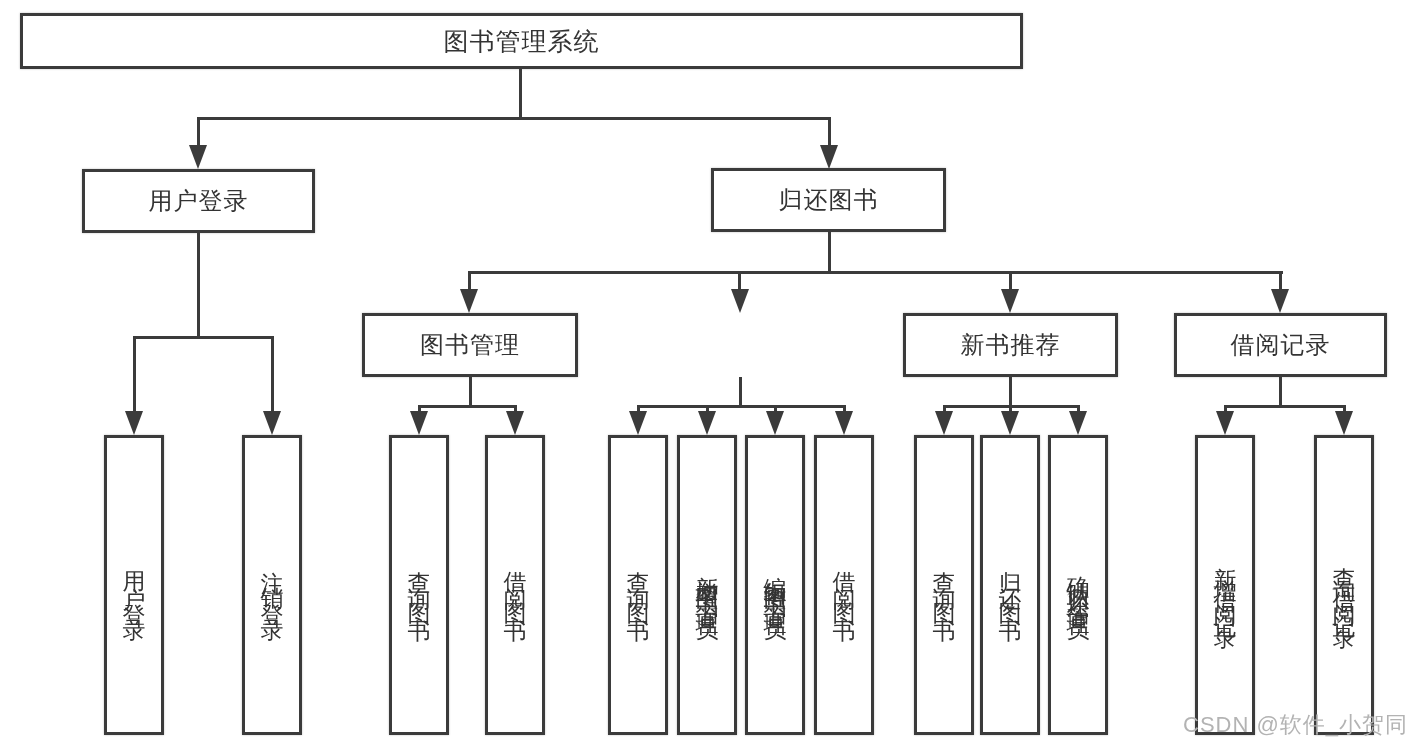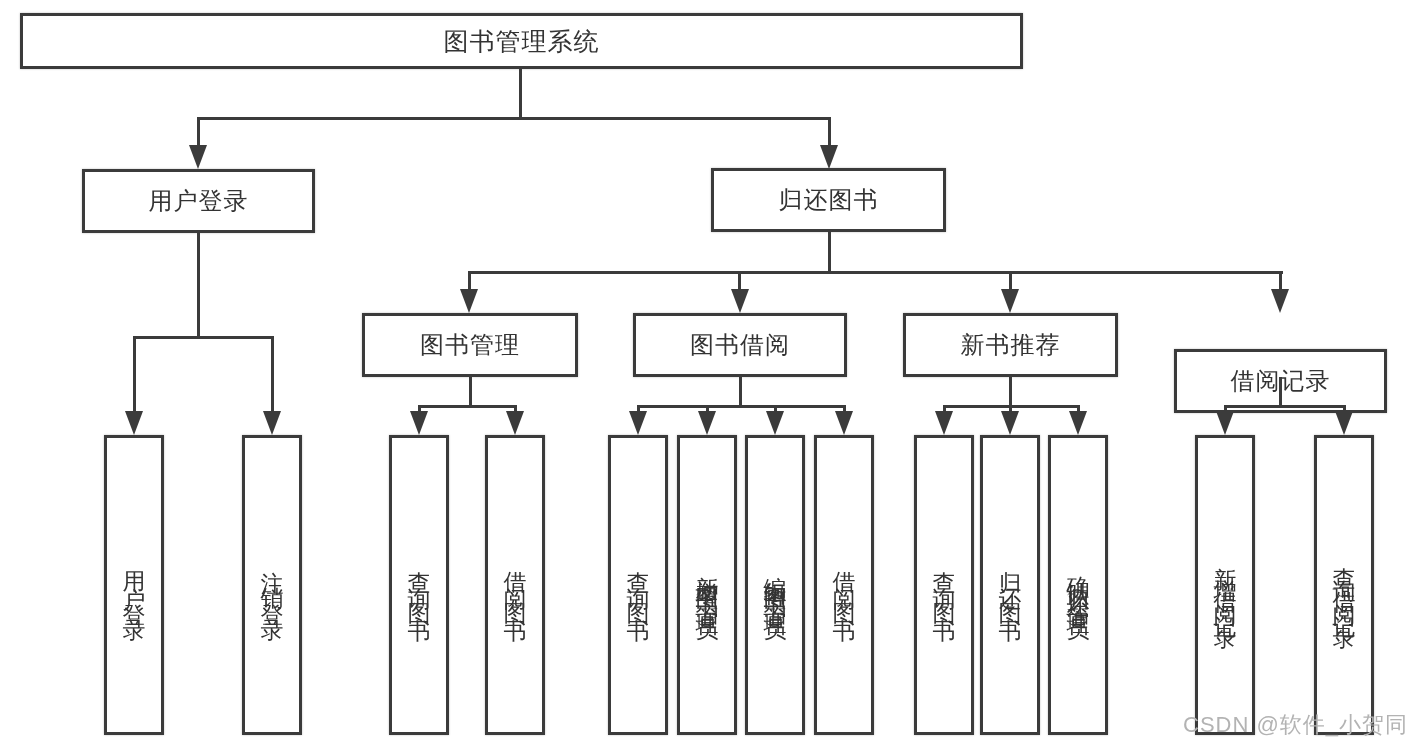--- a/index.html
+++ b/index.html
@@ -96,23 +96,22 @@
   <div class="vl" style="left:468px;top:271px;width:3px;height:20px;"></div>
   <div class="ah" style="left:460px;top:289px;"></div>
   <div class="vl" style="left:738px;top:271px;width:3px;height:20px;"></div>
   <div class="ah" style="left:731px;top:289px;"></div>
   <div class="vl" style="left:1009px;top:271px;width:3px;height:20px;"></div>
   <div class="ah" style="left:1001px;top:289px;"></div>
   <div class="vl" style="left:1279px;top:271px;width:3px;height:20px;"></div>
   <div class="ah" style="left:1271px;top:289px;"></div>
 
   <div class="hbox" style="left:362px;top:313px;width:216px;height:64px;">图书管理</div>
-  <div class="hbox" style="left:633px;top:313px;width:214px;height:64px;">图书借阅</div>
   <div class="hbox" style="left:903px;top:313px;width:215px;height:64px;">新书推荐</div>
-  <div class="hbox" style="left:1174px;top:313px;width:213px;height:64px;margin-top:36px;">借阅记录</div>
+  <div class="hbox" style="left:1174px;top:313px;width:213px;height:64px;">借阅记录</div>
 
   <div class="vl" style="left:469px;top:377px;width:3px;height:29px;"></div>
   <div class="hl" style="left:418px;top:405px;width:99px;height:3px;"></div>
   <div class="vl" style="left:418px;top:405px;width:3px;height:8px;"></div>
   <div class="ah" style="left:410px;top:411px;"></div>
   <div class="vl" style="left:514px;top:405px;width:3px;height:8px;"></div>
   <div class="ah" style="left:506px;top:411px;"></div>
 
   <div class="vl" style="left:739px;top:377px;width:3px;height:29px;"></div>
   <div class="hl" style="left:637px;top:405px;width:209px;height:3px;"></div>

